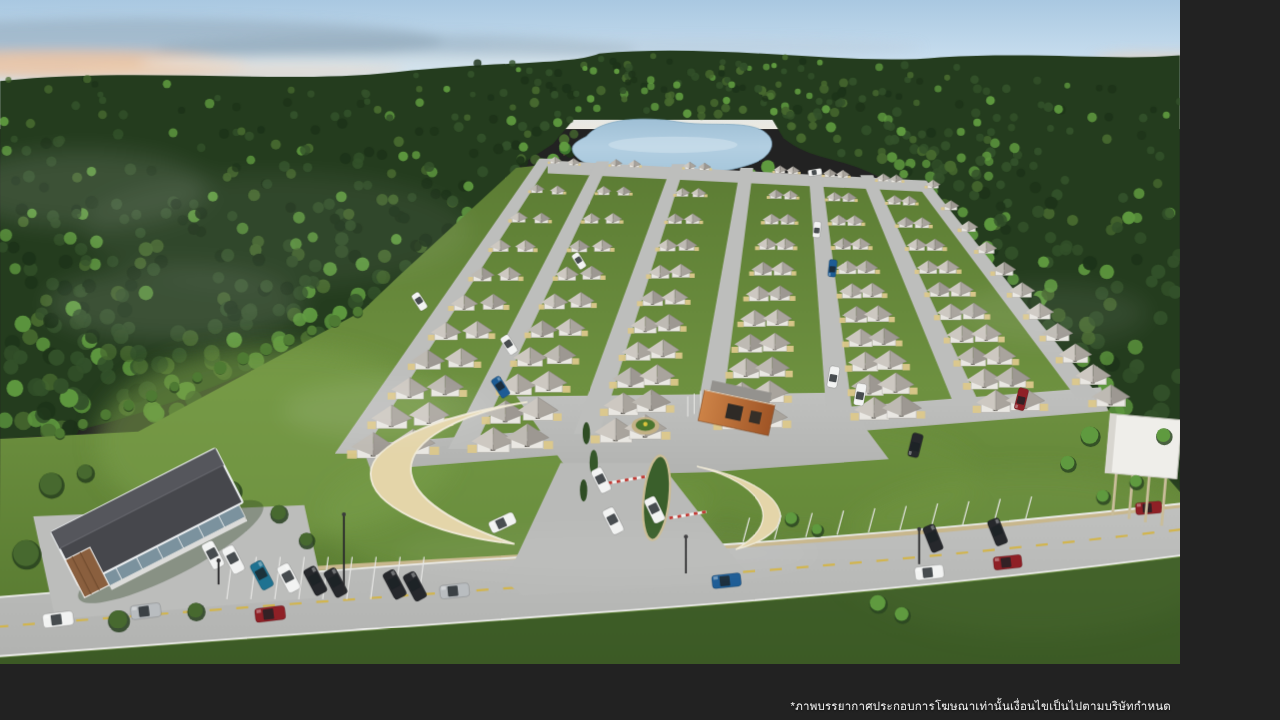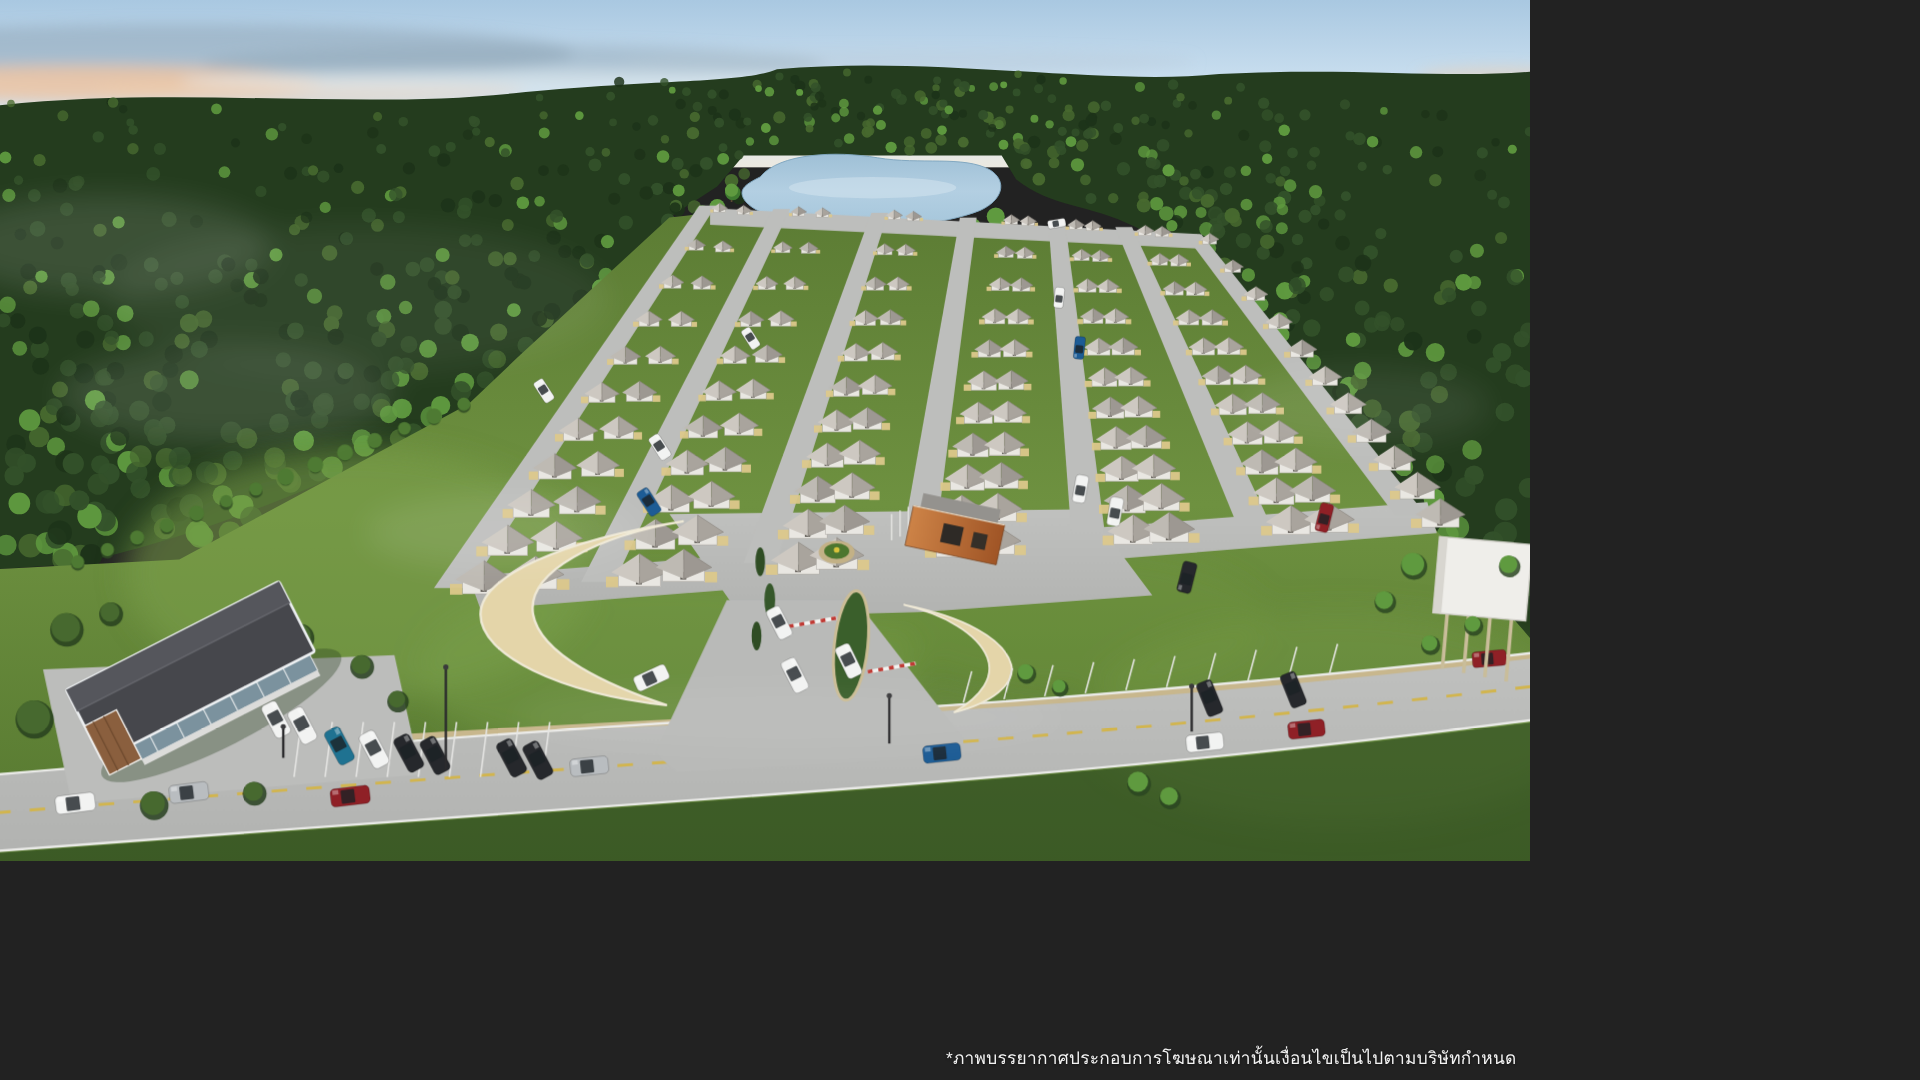--- a/index.html
+++ b/index.html
@@ -1,16 +1,16 @@
 <!DOCTYPE html>
 <html><head>
 <meta charset="utf-8">
 <style>
   html,body{margin:0;padding:0;background:#222;}
-  #stage{position:relative;width:1020px;height:720px;overflow:hidden;
+  #stage{position:relative;width:1180px;height:720px;overflow:hidden;
          font-family:"Liberation Sans","DejaVu Sans",sans-serif;}
   #scene{position:absolute;inset:0;display:block;}
   .disclaimer{position:absolute;right:9px;top:699px;font-size:11.5px;line-height:14px;
               color:#ffffff;opacity:.95;text-shadow:0 1px 2px rgba(0,0,0,.55);letter-spacing:.2px;}
 </style>
 </head>
 <body>
 
 <div id="stage">
 <svg id="scene" viewBox="0 0 1280 720">

